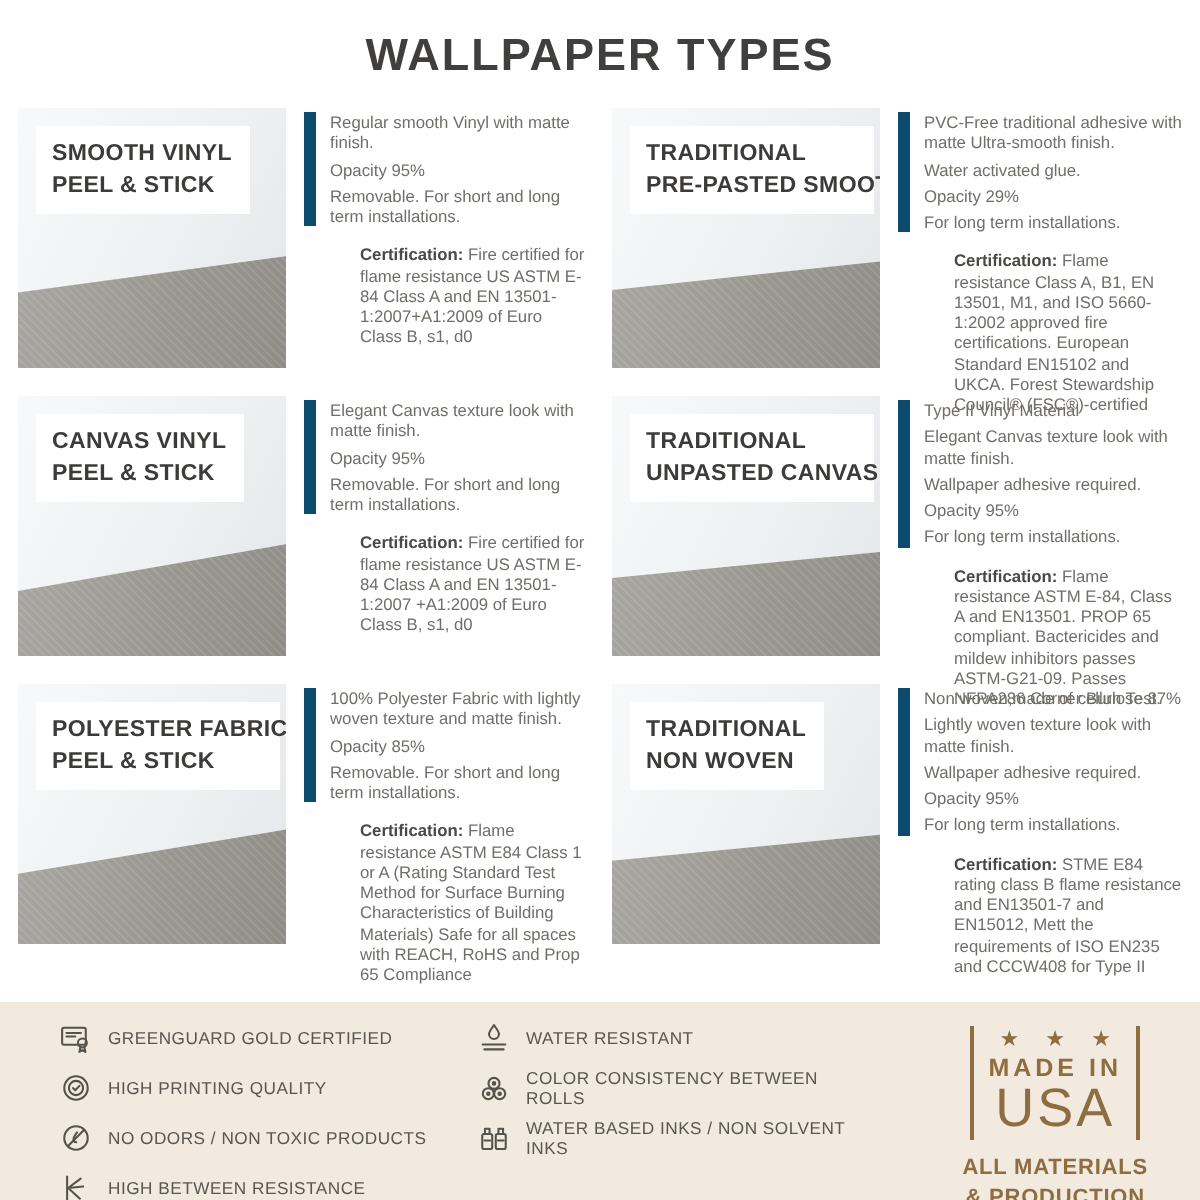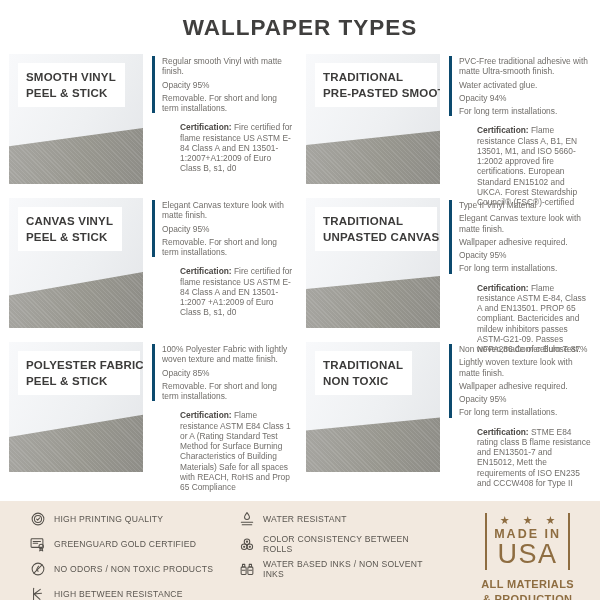--- a/index.html
+++ b/index.html
@@ -42,21 +42,21 @@
   .panel:nth-child(5) .floor{clip-path:polygon(0 73%,100% 56%,100% 100%,0 100%)}
   .panel:nth-child(6) .floor{clip-path:polygon(0 68%,100% 58%,100% 100%,0 100%)}
   .label-box {
     position:absolute; top:9px; left:9px;
     background:#ffffff; padding:6px 9px 6px 8px;
     font-size:11.5px; font-weight:700; letter-spacing:.2px;
     line-height:1.4; color:#3c3b3a; max-width:122px;
   }
   .label-box span { display:block; white-space:nowrap; }
   .ptext { flex:1; padding-top:2px; font-size:8.4px; line-height:1.22; color:#716e6a; }
-  .desc { border-left:3px solid #0c4a6e; padding-left:7px; }
+  .desc { border-left:6px solid #0c4a6e; padding-left:7px; }
   .desc p { margin-bottom:3px; }
   .cert { margin-top:9px;margin-left:28px; }
   .cert b { color:#4b4845; font-weight:700; }
   .footer {
     position:absolute; left:0; right:0; bottom:0; height:99px;
     background:#f2e9df;
     display:flex; align-items:flex-start;
     padding:9px 16px 0 30px;
   }
   .fcol { display:flex; flex-direction:column; }
@@ -109,21 +109,21 @@
       <div class="floor"></div>
       <div class="label-box">
         <span>TRADITIONAL</span>
         <span>PRE-PASTED SMOOTH</span>
       </div>
     </div>
     <div class="ptext">
       <div class="desc">
         <p>PVC-Free traditional adhesive with matte Ultra-smooth finish.</p>
         <p>Water activated glue.</p>
-        <p>Opacity 94%</p>
+        <p>Opacity 29%</p>
         <p>For long term installations.</p>
       </div>
       <p class="cert"><b>Certification:</b> <span>Flame resistance Class A, B1, EN 13501, M1, and ISO 5660-1:2002 approved fire certifications. European Standard EN15102 and UKCA. Forest Stewardship Council® (FSC®)-certified</span></p>
     </div>
   </section>
 
   <section class="panel">
     <div class="swatch">
       <div class="floor"></div>
       <div class="label-box">
@@ -177,56 +177,56 @@
       </div>
       <p class="cert"><b>Certification:</b> <span>Flame resistance ASTM E84 Class 1 or A (Rating Standard Test Method for Surface Burning Characteristics of Building Materials) Safe for all spaces with REACH, RoHS and Prop 65 Compliance</span></p>
     </div>
   </section>
 
   <section class="panel">
     <div class="swatch">
       <div class="floor"></div>
       <div class="label-box">
         <span>TRADITIONAL</span>
-        <span>NON TOXIC</span>
+        <span>NON WOVEN</span>
       </div>
     </div>
     <div class="ptext">
       <div class="desc">
         <p>Non woven,made of cellulose 87%</p>
         <p>Lightly woven texture look with matte finish.</p>
         <p>Wallpaper adhesive required.</p>
         <p>Opacity 95%</p>
         <p>For long term installations.</p>
       </div>
       <p class="cert"><b>Certification:</b> <span>STME E84 rating class B flame resistance and EN13501-7 and EN15012, Mett the requirements of ISO EN235 and CCCW408 for Type II</span></p>
     </div>
   </section>
 
 </div>
 
 <div class="footer">
 
   <div class="fcol fcol-left">
-    <div class="fitem">
-      <svg viewBox="0 0 18 18">
-        <circle cx="9" cy="9" r="6.6"></circle>
-        <circle cx="9" cy="9" r="4"></circle>
-        <path d="M7.3 9l1.3 1.3 2.3-2.5"></path>
-      </svg>
-      <span>HIGH PRINTING QUALITY</span>
-    </div>
     <div class="fitem">
       <svg viewBox="0 0 18 18">
         <rect x="1.2" y="3.2" width="13.3" height="9.6" rx="1"></rect>
         <path d="M3.6 6.2h8.2 M3.6 8.2h5"></path>
         <circle cx="12.6" cy="11.8" r="2.5"></circle>
         <path d="M11.6 13.8l-.7 3 1.7-1 1.7 1-.7-3"></path>
       </svg>
       <span>GREENGUARD GOLD CERTIFIED</span>
+    </div>
+    <div class="fitem">
+      <svg viewBox="0 0 18 18">
+        <circle cx="9" cy="9" r="6.6"></circle>
+        <circle cx="9" cy="9" r="4"></circle>
+        <path d="M7.3 9l1.3 1.3 2.3-2.5"></path>
+      </svg>
+      <span>HIGH PRINTING QUALITY</span>
     </div>
     <div class="fitem">
       <svg viewBox="0 0 18 18">
         <circle cx="9" cy="9" r="6.6"></circle>
         <path d="M9.6 5.8c-.9 1.4-2 2.6-2 3.9 0 1 .7 1.7 1.6 1.7"></path>
         <path d="M4.4 13.6L13.6 4.4"></path>
       </svg>
       <span>NO ODORS / NON TOXIC PRODUCTS</span>
     </div>
     <div class="fitem">

